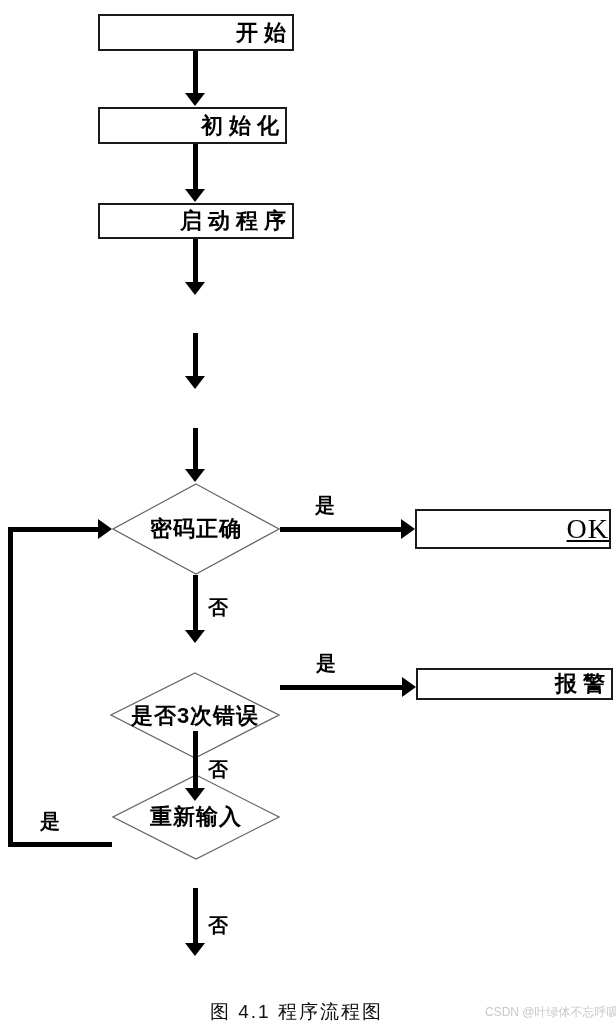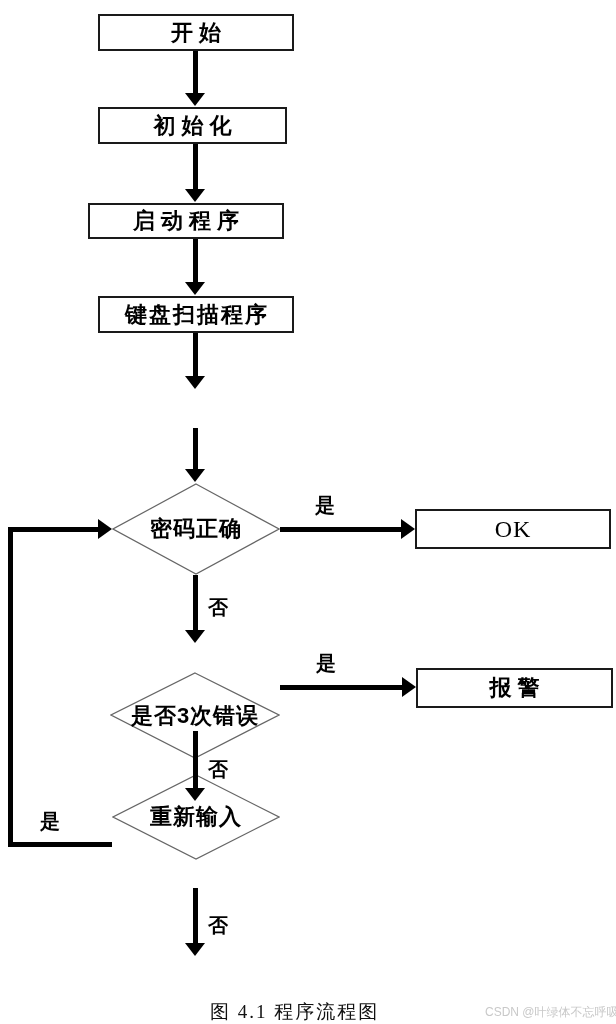--- a/index.html
+++ b/index.html
@@ -1,74 +1,71 @@
 <!DOCTYPE html>
 <html><head>
 <meta charset="utf-8">
 <style>
   html,body{margin:0;padding:0;background:#ffffff;}
   .stage{position:relative;width:616px;height:1024px;background:#fff;overflow:hidden;
          font-family:"Liberation Sans",sans-serif;}
   
   .rect{position:absolute;box-sizing:border-box;border:2px solid #1a1a1a;background:#fff;
-        display:flex;align-items:center;justify-content:center;}
+        display:flex;align-items:center;justify-content:flex-end;}
   .rect .lbl{font-weight:bold;font-size:22px;color:#000;letter-spacing:6px;text-indent:6px;
              white-space:nowrap;}
   .rect .lbl.tight{letter-spacing:2px;text-indent:2px;}
-  .rect .lbl.serif{font-family:"Liberation Serif",serif;font-weight:normal;font-size:24px;
-                   letter-spacing:1px;text-indent:0;}
+  .rect .lbl.serif{font-family:"Liberation Serif",serif;font-weight:normal;font-size:28px;
+                   letter-spacing:1px;text-indent:0;text-decoration:underline;}
   
   .diamond{position:absolute;}
   .diamond svg{position:absolute;left:0;top:0;}
   .diamond .lbl{position:absolute;left:0;top:0;width:100%;height:100%;
                 display:flex;align-items:center;justify-content:center;
                 font-weight:bold;font-size:22px;color:#000;letter-spacing:1px;white-space:nowrap;}
   
   .vline{position:absolute;width:5px;background:#000;}
   .hline{position:absolute;height:5px;background:#000;}
   .head-down{position:absolute;width:0;height:0;
              border-left:10px solid transparent;border-right:10px solid transparent;
              border-top:13px solid #000;}
   .head-right{position:absolute;width:0;height:0;
               border-top:10px solid transparent;border-bottom:10px solid transparent;
               border-left:14px solid #000;}
   
   .elabel{position:absolute;font-weight:bold;font-size:20px;color:#000;white-space:nowrap;}
   
-  .caption{position:absolute;font-family:Liberation Serif, serif;font-size:19px;color:#111;
+  .caption{position:absolute;font-family:Liberation Sans, sans-serif;font-size:19px;color:#111;
            letter-spacing:2px;white-space:nowrap;text-align:right;}
   .watermark{position:absolute;font-size:12px;color:#c9c9c9;white-space:nowrap;}
 </style>
 </head>
 <body>
 
 <div class="stage">
 
   <div class="rect" style="left:98px;top:14px;width:196px;height:37px">
     <span class="lbl">开始</span>
   </div>
 
   <div class="rect" style="left:98px;top:107px;width:189px;height:37px">
     <span class="lbl">初始化</span>
   </div>
 
-  <div class="rect" style="left:88px;top:203px;width:196px;height:36px">
+  <div class="rect" style="left:98px;top:203px;width:196px;height:36px">
     <span class="lbl">启动程序</span>
   </div>
 
-  <div class="rect" style="left:98px;top:296px;width:196px;height:37px">
-    <span class="lbl tight">键盘扫描程序</span>
-  </div>
 
 
   <div class="rect" style="left:415px;top:509px;width:196px;height:40px">
     <span class="lbl serif">OK</span>
   </div>
 
-  <div class="rect" style="left:416px;top:668px;width:197px;height:40px">
+  <div class="rect" style="left:416px;top:668px;width:197px;height:32px">
     <span class="lbl">报警</span>
   </div>
 
 
   <div class="diamond" style="left:112px;top:483px;width:168px;height:92px">
     <svg width="168" height="92">
       <polygon points="84,1 167,46 84,91 1,46" fill="#ffffff" stroke="#666666" stroke-width="1.2"></polygon>
     </svg>
     <span class="lbl">密码正确</span>
   </div>

